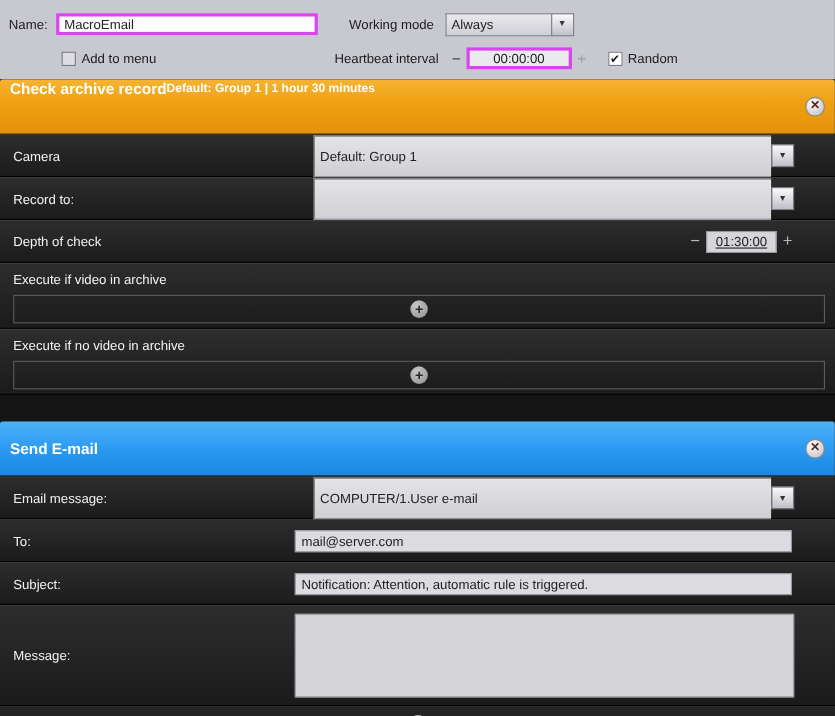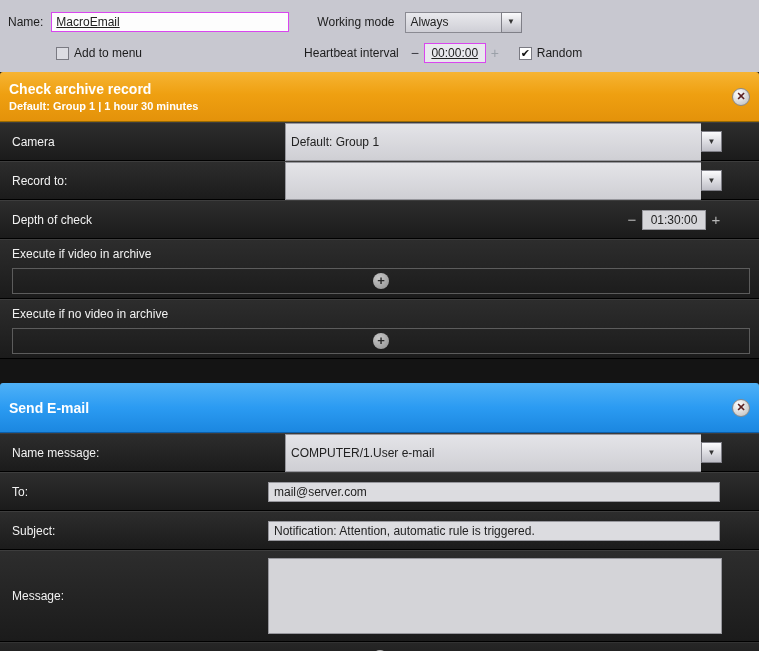--- a/index.html
+++ b/index.html
@@ -6,25 +6,25 @@
   html, body { width:759px; height:651px; overflow:hidden; }
   body { font-family:"Liberation Sans", sans-serif; font-size:12px; background:#141414; }
 
   
   .top-area { background:#c8c8d0; height:72px; padding:11px 8px 12px 8px; }
   .trow { display:flex; align-items:center; }
   .trow1 { height:22px; }
   .trow2 { height:22px; margin-top:9px; }
   .lbl { color:#1c1c1c; white-space:nowrap; }
   .text-input {
-    height:20px; border:1px solid #d946ef; background:#fdfdfd;
-    padding:0 4px; font:12px "Liberation Sans", sans-serif; color:#222;text-decoration:underline;
+    height:20px; border:3px solid #d946ef; background:#fdfdfd;
+    padding:0 4px; font:12px "Liberation Sans", sans-serif; color:#222;
   }
   .name-input { width:238px; margin-left:8px; }
-  .hb-input { width:62px; text-align:center; background:#e9e9ee; margin:0 3px; }
+  .hb-input { width:96px; text-align:center; background:#e9e9ee; margin:0 3px; }
   .stepper-sign { font-size:14px; width:12px; text-align:center; cursor:default; }
   .sign-dark { color:#3a3a42; }
   .sign-light { color:#9aa0a8; }
 
   .dd { display:flex; align-items:center; }
   .dd-field {
     height:21px; background:linear-gradient(#e9e9ed,#cfcfd6);
     border:1px solid #8a8a92; border-right:none;
     display:flex; align-items:center; padding:0 5px; color:#222; overflow:hidden; white-space:nowrap;
   }
@@ -45,21 +45,21 @@
 
   
   .panel-header {
     display:flex; align-items:center; justify-content:space-between;
     padding:0 9px; border-radius:3px 3px 0 0;
   }
   .orange-header {
     height:50px; background:linear-gradient(#f6b433 0%, #efA011 45%, #e4920a 100%);
     border-bottom:1px solid #9a6a00; align-items:stretch;
   }
-  .orange-titles { display:flex; flex-direction:column; justify-content:center; }
+  .orange-titles { display:flex; justify-content:center; }
   .panel-title { color:#fff; font-weight:bold; font-size:14px; }
   .panel-subtitle { color:#fff; font-weight:bold; font-size:11px; margin-top:3px; }
   .blue-header {
     height:50px; background:linear-gradient(#4fb1f7 0%, #2b9bf2 50%, #1b87e0 100%);
     border-bottom:1px solid #0d5ea8;
     margin-top:24px;
   }
   .close-btn {
     width:18px; height:18px; border-radius:50%; border:1px solid #8a8a8a;
     background:radial-gradient(circle at 35% 30%, #ffffff, #b9b9b9);
@@ -79,21 +79,21 @@
     height:38px; background:linear-gradient(#e4e4e8,#cfcfd4);
     border:1px solid #97979d; color:#222; display:flex; align-items:center;
     padding:0 5px; flex:1; overflow:hidden; white-space:nowrap;margin-left:17px;
   }
   .field.dd-style { border-right:none; }
   .plain-input {
     height:20px; flex:1; background:#dcdce0; border:1px solid #97979d;
     padding:0 5px; font:12px "Liberation Sans", sans-serif; color:#222;
   }
   .depth-stepper { margin-left:auto; display:flex; align-items:center; }
-  .depth-input { width:64px; text-align:center; background:#d6d6da; margin:0 4px; flex:none; }
+  .depth-input { width:64px; text-align:center; background:#d6d6da; margin:0 4px; flex:none;text-decoration:underline; }
   .dark-sign { color:#b8b8b8; font-size:15px; width:12px; text-align:center; cursor:pointer; }
 
   .row-exec {
     height:60px; padding:7px 9px 7px 12px;
     background:linear-gradient(#2d2d2d, #1b1b1b);
     border-top:1px solid #3d3d3d; border-bottom:1px solid #000;
   }
   .exec-label { color:#f2f2f2; }
   .add-bar {
     margin-top:7px; height:26px; border:1px solid #5c5c5c;
@@ -202,21 +202,21 @@
   <div>
     <div class="panel-header blue-header">
       <div class="panel-title">Send E-mail</div>
       <div class="close-btn">
         <span>✕</span>
       </div>
     </div>
     <div class="dark-body">
 
       <div class="row">
-        <span class="row-label">Name message:</span>
+        <span class="row-label">Email message:</span>
         <div class="field dd-style">COMPUTER/1.User e-mail</div>
         <div class="dd-btn">
           <span class="dd-arrow">▼</span>
         </div>
       </div>
 
       <div class="row" style="padding-right:39px;">
         <span class="row-label">To:</span>
         <input class="plain-input" value="mail@server.com" style="">
       </div>

